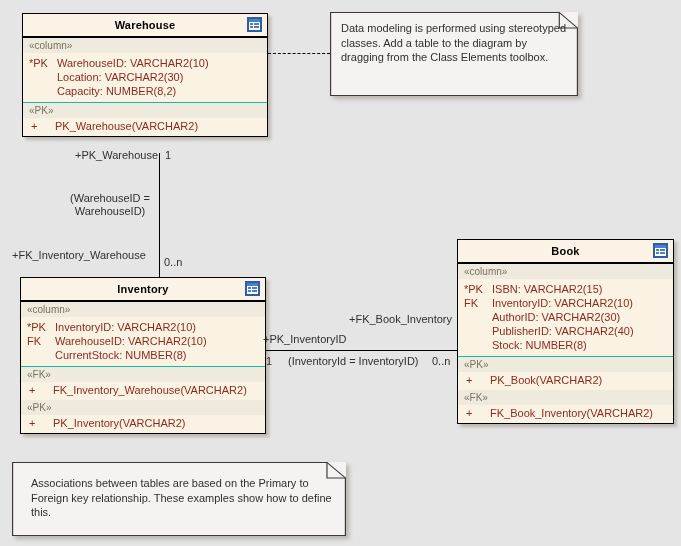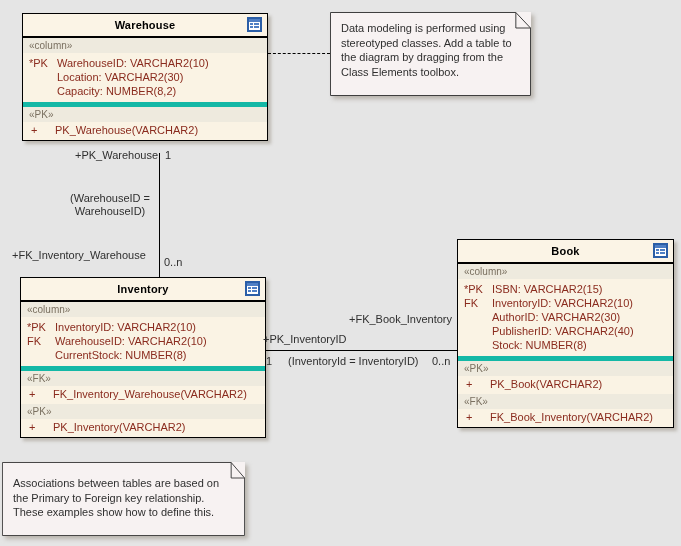--- a/index.html
+++ b/index.html
@@ -60,21 +60,21 @@
     display: block;
     position: absolute;
     background: #4f7fc4;
   }
   .table-icon .t1 { left:0; top:0; width:100%; height:3px; }
   .table-icon .t2 { left:1px; top:4px; width:3px; height:1.5px; }
   .table-icon .t3 { left:5px; top:4px; width:5px; height:1.5px; }
   .table-icon .t4 { left:1px; top:7px; width:3px; height:1.5px; }
   .table-icon .t5 { left:5px; top:7px; width:5px; height:1.5px; }
   .uml-compartment {
-    border-bottom: 5px solid #14b8a6;
+    border-bottom: 1px solid #14b8a6;
     padding: 0;
   }
   .uml-compartment:last-child { border-bottom: none; }
   .stereo {
     background: #eeeade;
     color: #7a7060;
     font-size: 10px;
     padding: 2px 5px 2px 6px;
     line-height: 11px;
   }
@@ -305,29 +305,29 @@
 
   <div class="conn-h" style="left:266px; top:350px; width:191px;"></div>
   <div class="conn-label" style="left:263px; top:333px;">+PK_InventoryID</div>
   <div class="conn-label" style="left:266px; top:355px;">1</div>
   <div class="conn-label" style="left:288px; top:355px;">(InventoryId = InventoryID)</div>
   <div class="conn-label" style="left:349px; top:313px;">+FK_Book_Inventory</div>
   <div class="conn-label" style="left:432px; top:355px;">0..n</div>
 
   <div class="conn-dashed" style="left:268px; top:53px; width:62px;"></div>
 
-  <div class="uml-note" style="left:330px; top:12px; width:201px; height:84px;">
+  <div class="uml-note" style="left:330px; top:12px; width:248px; height:84px;">
     <svg class="note-shape" viewBox="0 0 212 84" preserveAspectRatio="none">
       <path d="M0.5,0.5 L196,0.5 L211.5,16 L211.5,83.5 L0.5,83.5 Z" fill="#f7f2f2" stroke="#3a3a3a" stroke-width="1"></path>
       <path d="M196,0.5 L196,16 L211.5,16" fill="none" stroke="#3a3a3a" stroke-width="1"></path>
     </svg>
     <div class="note-text">Data modeling is performed using stereotyped classes. Add a table to the diagram by dragging from the Class Elements toolbox.</div>
   </div>
 
-  <div class="uml-note" style="left:2px; top:462px; width:243px; height:74px;">
+  <div class="uml-note" style="left:12px; top:462px; width:334px; height:74px;padding-left:8px;">
     <svg class="note-shape" viewBox="0 0 281 74" preserveAspectRatio="none">
       <path d="M0.5,0.5 L265,0.5 L280.5,16 L280.5,73.5 L0.5,73.5 Z" fill="#f7f2f2" stroke="#3a3a3a" stroke-width="1"></path>
       <path d="M265,0.5 L265,16 L280.5,16" fill="none" stroke="#3a3a3a" stroke-width="1"></path>
     </svg>
     <div class="note-text" style="padding-top:14px;">Associations between tables are based on the Primary to Foreign key relationship. These examples show how to define this.</div>
   </div>
 
 </div>
 
 </body></html>

